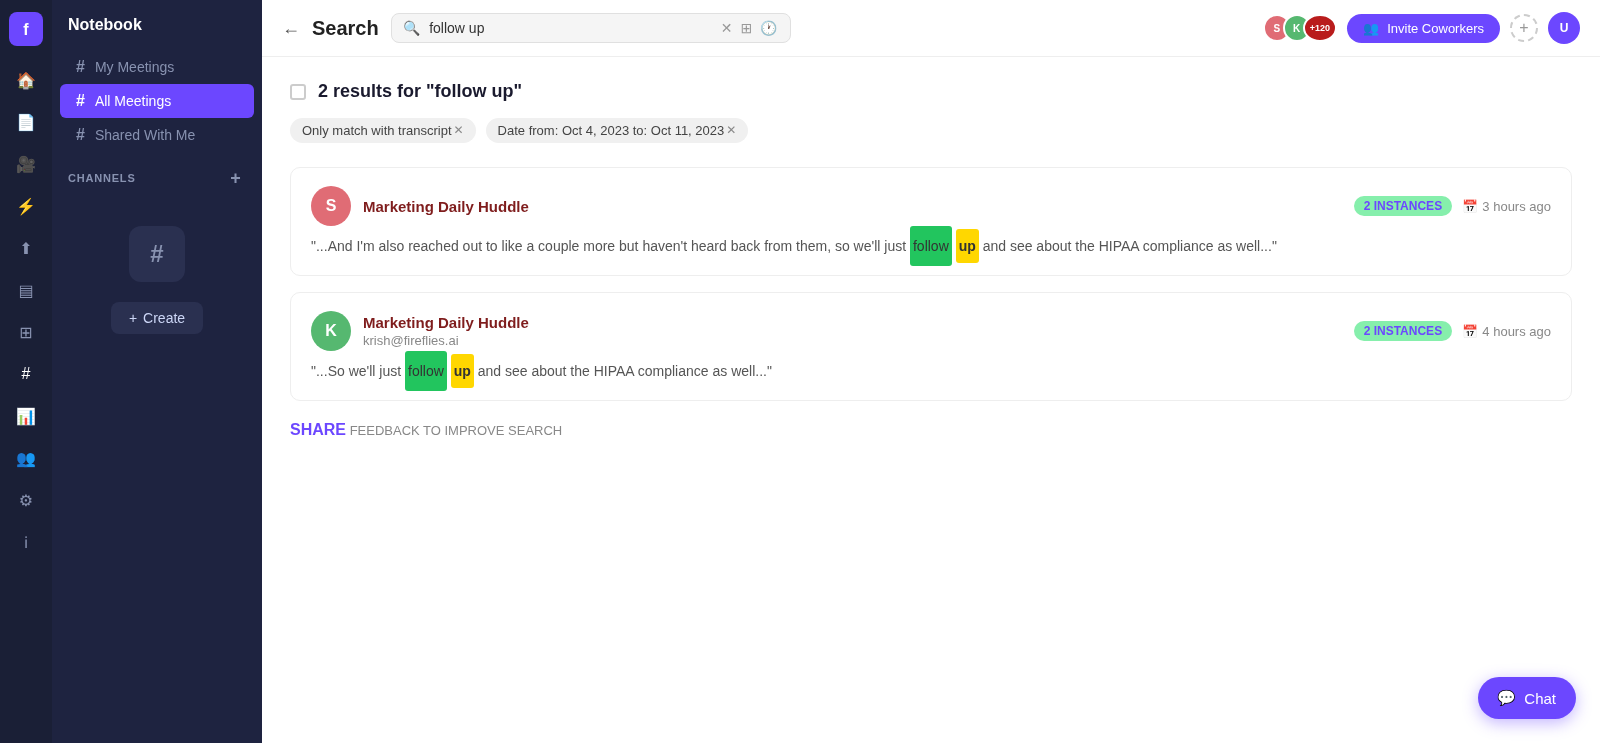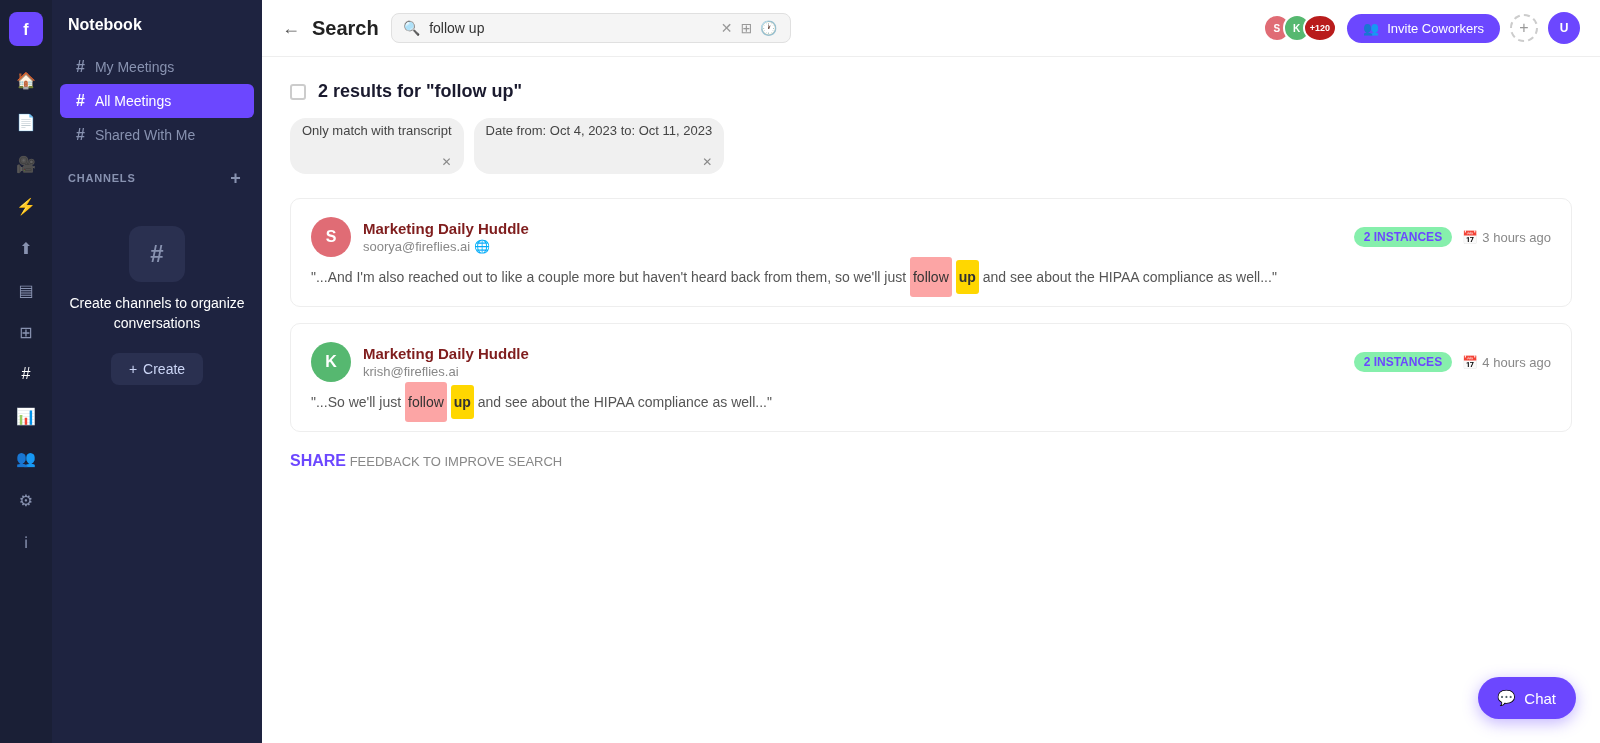--- a/index.html
+++ b/index.html
@@ -273,28 +273,27 @@
     }
 
     .filters {
       display: flex;
       gap: 10px;
       margin-bottom: 24px;
       align-items: center;
     }
     .filter-chip {
       display: flex;
-      align-items: flex-end;
-      gap: 17px;
+      align-items: flex-start;
+      gap: 2px;
       background: #f0f0f0;
       border-radius: 16px;
       padding: 5px 12px;
       font-size: 13px;
       color: #444;
-      flex-direction: column;
     }
     .filter-chip .close-x {
       color: #888;
       cursor: pointer;
       font-size: 12px;
     }
 
     
     .result-card {
       background: #fff;
@@ -356,21 +355,21 @@
       gap: 4px;
       color: #888;
       font-size: 13px;
     }
     .card-excerpt {
       font-size: 14px;
       color: #555;
       line-height: 1.5;
     }
     .highlight {
-      background: #fca5a5;
+      background: #22c55e;
       color: #333;
       padding: 12px 3px;
       border-radius: 3px;
       font-weight: 500;
     }
     .highlight-box {
       background: #ffd700;
       color: #333;
       padding: 9px 3px;
       border-radius: 3px;
@@ -449,21 +448,20 @@
     <span>Shared With Me</span>
   </div>
 
   <div class="channels-header">
     <span>CHANNELS</span>
     <span class="plus-btn">+</span>
   </div>
 
   <div class="channels-content">
     <div class="hash-icon-big">#</div>
-    <div class="channels-desc">Create channels to organize conversations</div>
     <button class="create-btn">
       <span>+</span>
       <span>Create</span>
     </button>
   </div>
 </div>
 
 <div class="main">
 
   <div class="header">
@@ -509,24 +507,20 @@
         <span>Date from: Oct 4, 2023 to: Oct 11, 2023</span>
         <span class="close-x">✕</span>
       </div>
     </div>
 
     <div class="result-card">
       <div class="card-header">
         <div class="card-avatar" style="background:#e06c75;">S</div>
         <div class="card-info">
           <div class="card-meeting-title">Marketing Daily Huddle</div>
-          <div class="card-email">
-            <span>soorya@fireflies.ai</span>
-            <span>🌐</span>
-          </div>
         </div>
         <div class="card-meta">
           <span class="instances-badge">2 INSTANCES</span>
           <div class="card-date">
             <span>📅</span>
             <span>3 hours ago</span>
           </div>
         </div>
       </div>
       <div class="card-excerpt">

